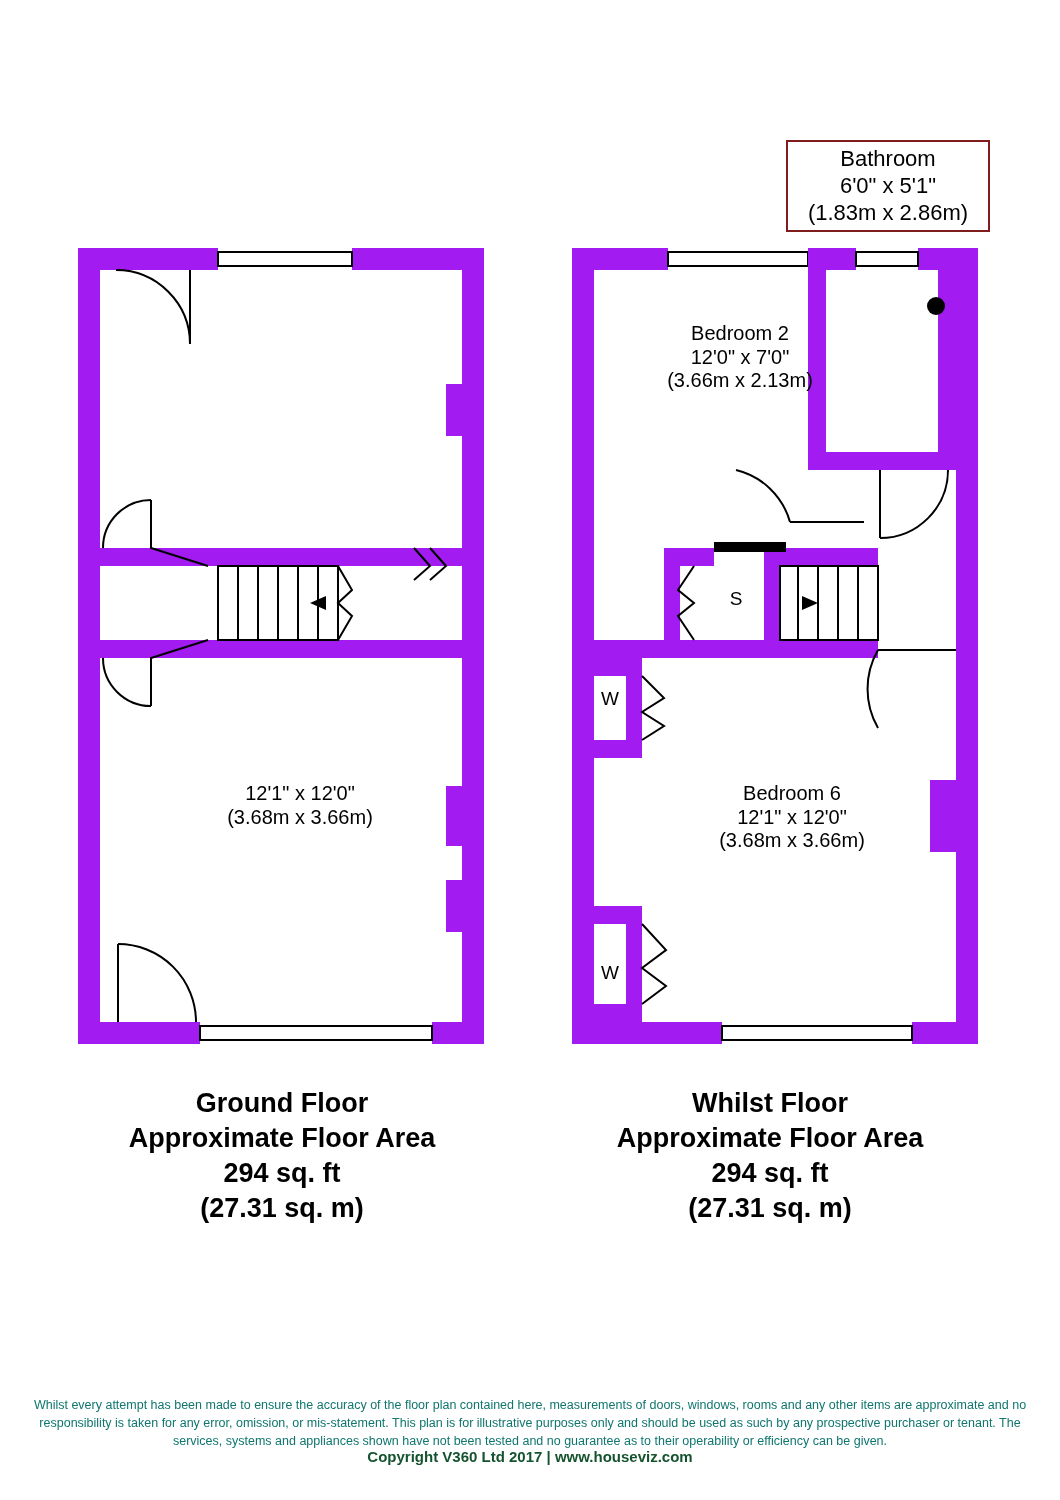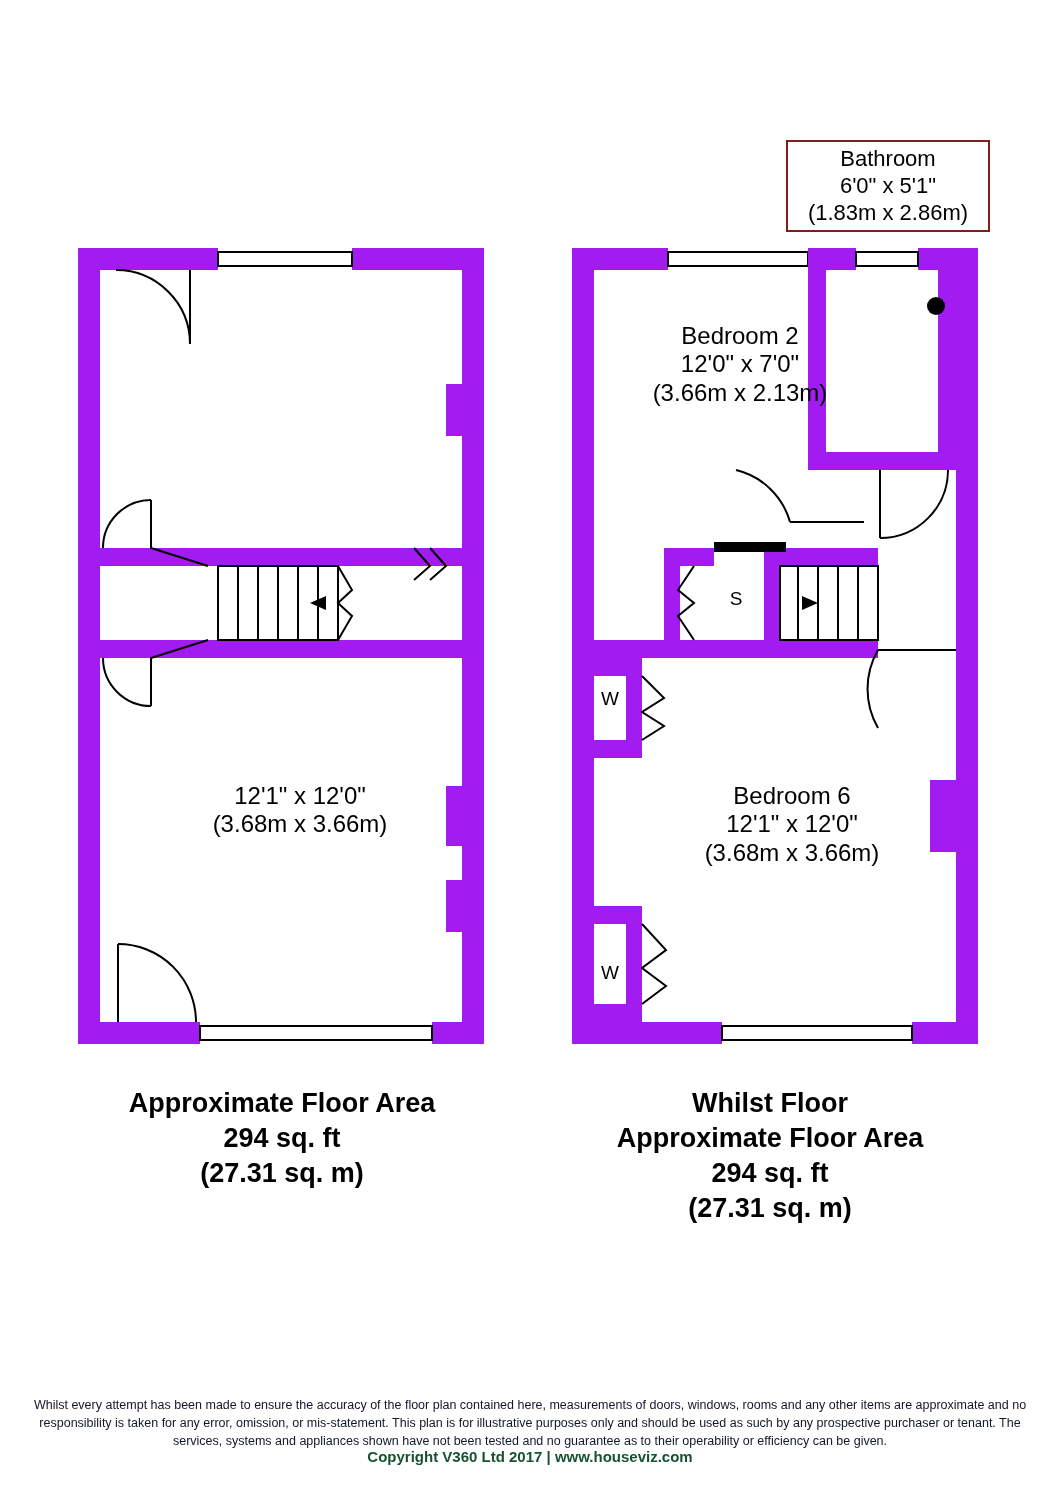--- a/index.html
+++ b/index.html
@@ -27,21 +27,21 @@
     width: 1060px;
     height: 1500px;
   }
   .txt {
     position: absolute;
     text-align: center;
     white-space: nowrap;
     line-height: 1.18;
   }
   .room-label {
-    font-size: 24px;
+    font-size: 20px;
     font-weight: 400;
   }
   .room-label .ln { display: block; }
   .tiny-label {
     font-size: 19px;
     font-weight: 400;
   }
   .callout {
     position: absolute;
     border: 2px solid #7f1d1d;
@@ -62,21 +62,21 @@
   }
   .floor-caption .ln { display: block; }
   .disclaimer {
     position: absolute;
     left: 30px;
     top: 1396px;
     width: 1000px;
     text-align: center;
     font-size: 12.5px;
     line-height: 1.45;
-    color: #0f172a;
+    color: #0f766e;
   }
   .copyright {
     position: absolute;
     left: 30px;
     top: 1448px;
     width: 1000px;
     text-align: center;
     font-size: 15px;
     font-weight: bold;
     color: #14532d;
@@ -254,20 +254,21 @@
 
   <div class="txt tiny-label" style="left:586px; top:962px; width:48px;">W</div>
 
   <div class="callout" style="left:786px; top:140px; width:204px; height:92px;">
     <span class="ln">Bathroom</span>
     <span class="ln">6'0" x 5'1"</span>
     <span class="ln">(1.83m x 2.86m)</span>
   </div>
 
   <div class="floor-caption" style="left:80px; top:1086px; width:404px;">
+    <span class="ln">Ground Floor</span>
     <span class="ln">Approximate Floor Area</span>
     <span class="ln">294 sq. ft</span>
     <span class="ln">(27.31 sq. m)</span>
   </div>
 
   <div class="floor-caption" style="left:560px; top:1086px; width:420px;">
     <span class="ln">Whilst Floor</span>
     <span class="ln">Approximate Floor Area</span>
     <span class="ln">294 sq. ft</span>
     <span class="ln">(27.31 sq. m)</span>

